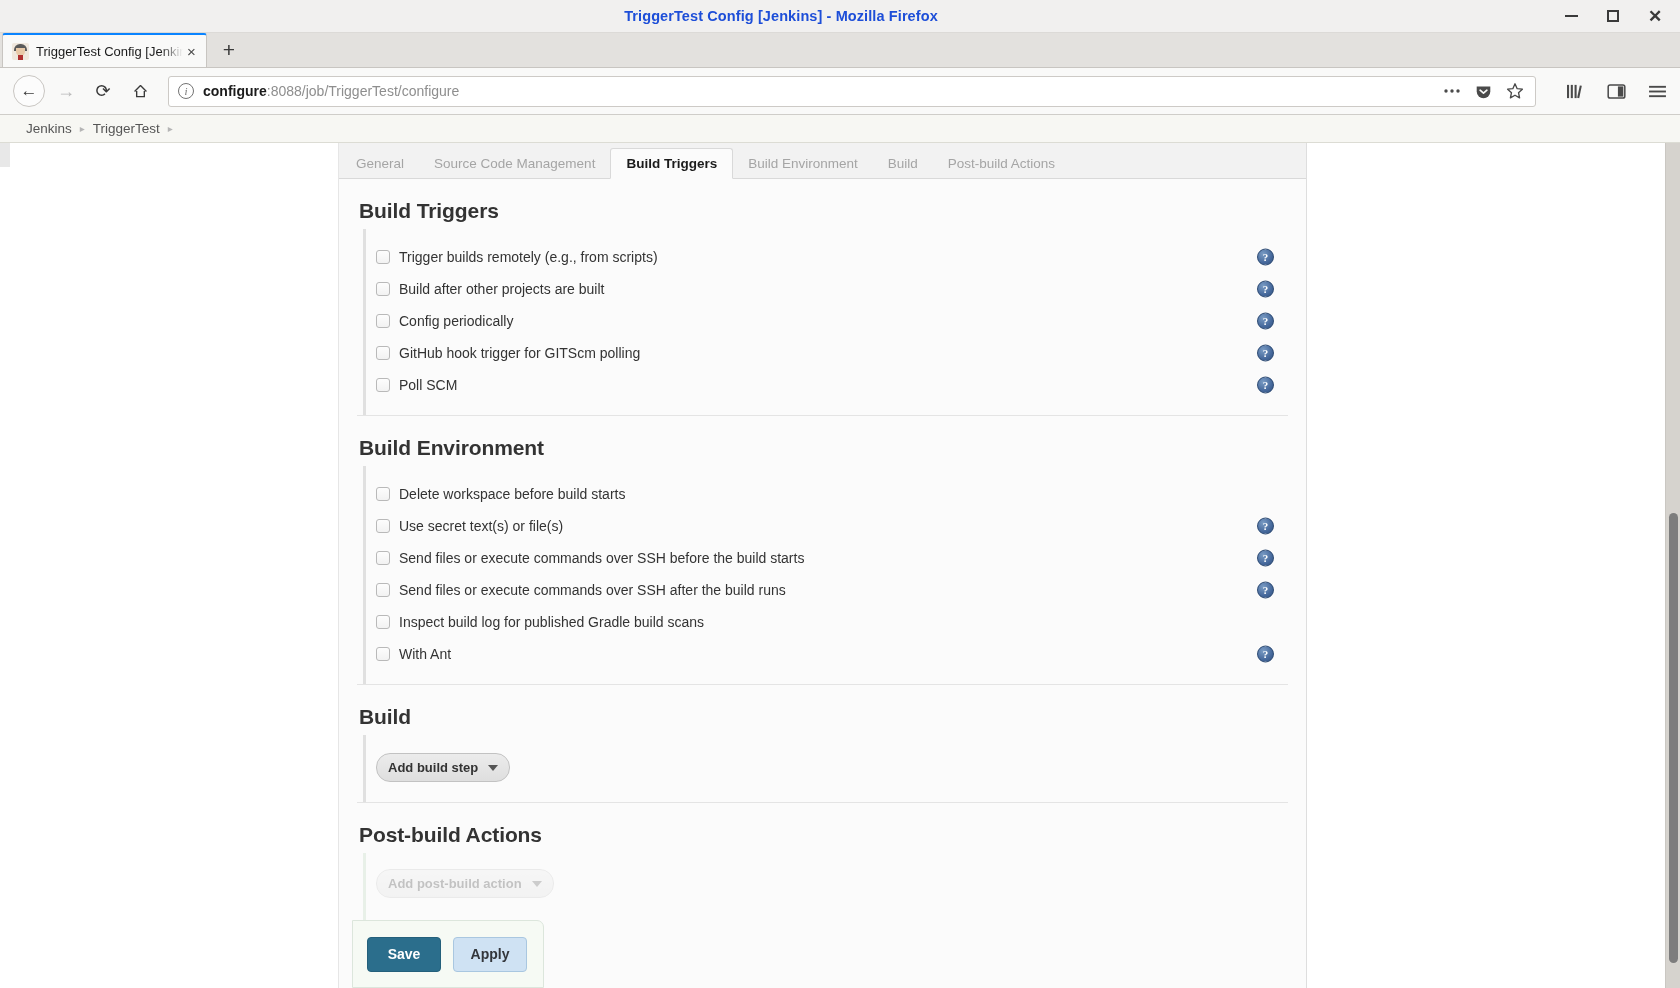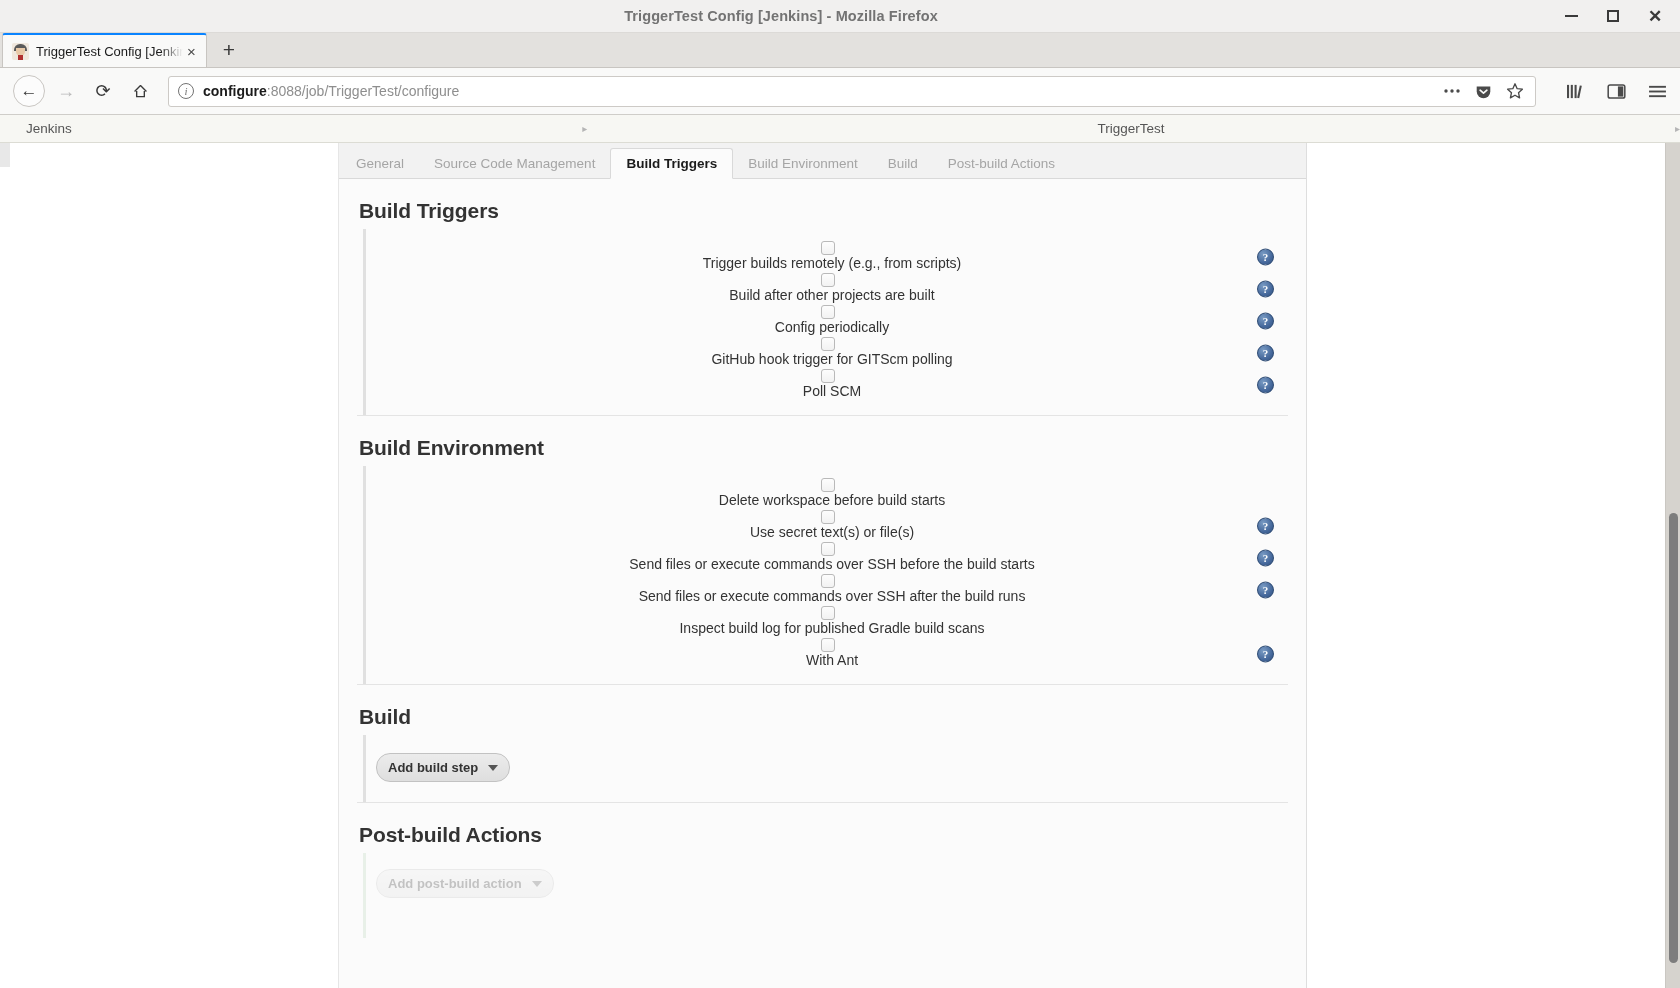--- a/index.html
+++ b/index.html
@@ -13,21 +13,21 @@
   
   .titlebar {
     height: 33px; width: 100%;
     background: #f1f0ef;
     border-bottom: 1px solid #dcdad7;
     display: flex; align-items: center;
     position: relative;
   }
   .win-title {
     flex: 1; text-align: center;
-    font-size: 14.5px; font-weight: bold; color: #737373;
+    font-size: 14.5px; font-weight: bold; color: #1d4ed8;
     letter-spacing: .1px;
   }
   .win-controls { display: flex; align-items: center; gap: 24px; padding-right: 16px; }
   .win-btn {
     width: 18px; height: 18px;
     display: flex; align-items: center; justify-content: center;
     color: #3a3a3a; font-size: 15px; line-height: 1;
   }
   .wc-min::before { content: ""; display:block; width:13px; height:2px; background:#3a3a3a; }
   .wc-max::before { content: ""; display:block; width:8px; height:8px; border:2px solid #3a3a3a; }
@@ -111,21 +111,21 @@
   .url-actions { display: flex; align-items: center; gap: 14px; margin-left: auto; padding-right: 2px; }
   .ico { color: #4a4a4a; display: flex; align-items: center; justify-content: center; }
   .toolbar-right { display: flex; align-items: center; gap: 22px; padding-left: 14px; }
 
   
   .breadcrumb-bar {
     height: 28px; width: 100%;
     background: #f7f7f3;
     border-bottom: 1px solid #dcdcd4;
     display: flex; align-items: center;
-    padding-left: 18px; gap: 0; justify-content: space-between;
+    padding-left: 18px; gap: 0;
   }
   .crumb { font-size: 13.5px; color: #555555; padding: 0 8px; }
   .crumb-sep { font-size: 10px; color: #b5b5b5; }
 
   
   .page {
     position: relative;
     width: 100%; height: calc(988px - 33px - 35px - 47px - 28px);
     background: #ffffff;
     overflow: hidden;
@@ -175,21 +175,20 @@
   .cb-block {
     border-left: 3px solid #e0e0e0;
     margin-left: 6px;
     padding: 12px 0 14px 0;
   }
   .cb-row {
     display: flex; align-items: center;
     min-height: 32px;
     padding-left: 10px;
     position: relative;
-    flex-direction: column;
   }
   .cb-box {
     width: 14px; height: 14px; flex: 0 0 14px;
     border: 1px solid #b9b9b9; border-radius: 3px;
     background: linear-gradient(#fdfdfd, #f2f2f2);
     margin-right: 9px;
   }
   .cb-label { font-size: 14px; color: #333333; white-space: nowrap; }
   .help-icon {
     position: absolute; right: 14px; top: 50%; transform: translateY(-50%);
@@ -438,17 +437,21 @@
       <div class="pb-area">
         <div class="jbtn faded">
           <span>Add post-build action</span>
           <span class="caret"></span>
         </div>
       </div>
 
     </div>
   </div>
 
+  <div class="savebar">
+    <div class="sbtn save">Save</div>
+    <div class="sbtn apply">Apply</div>
+  </div>
 
   <div class="vscroll">
     <div class="vthumb" style="top:370px;height:450px;"></div>
   </div>
 </div>
 
 </body></html>

